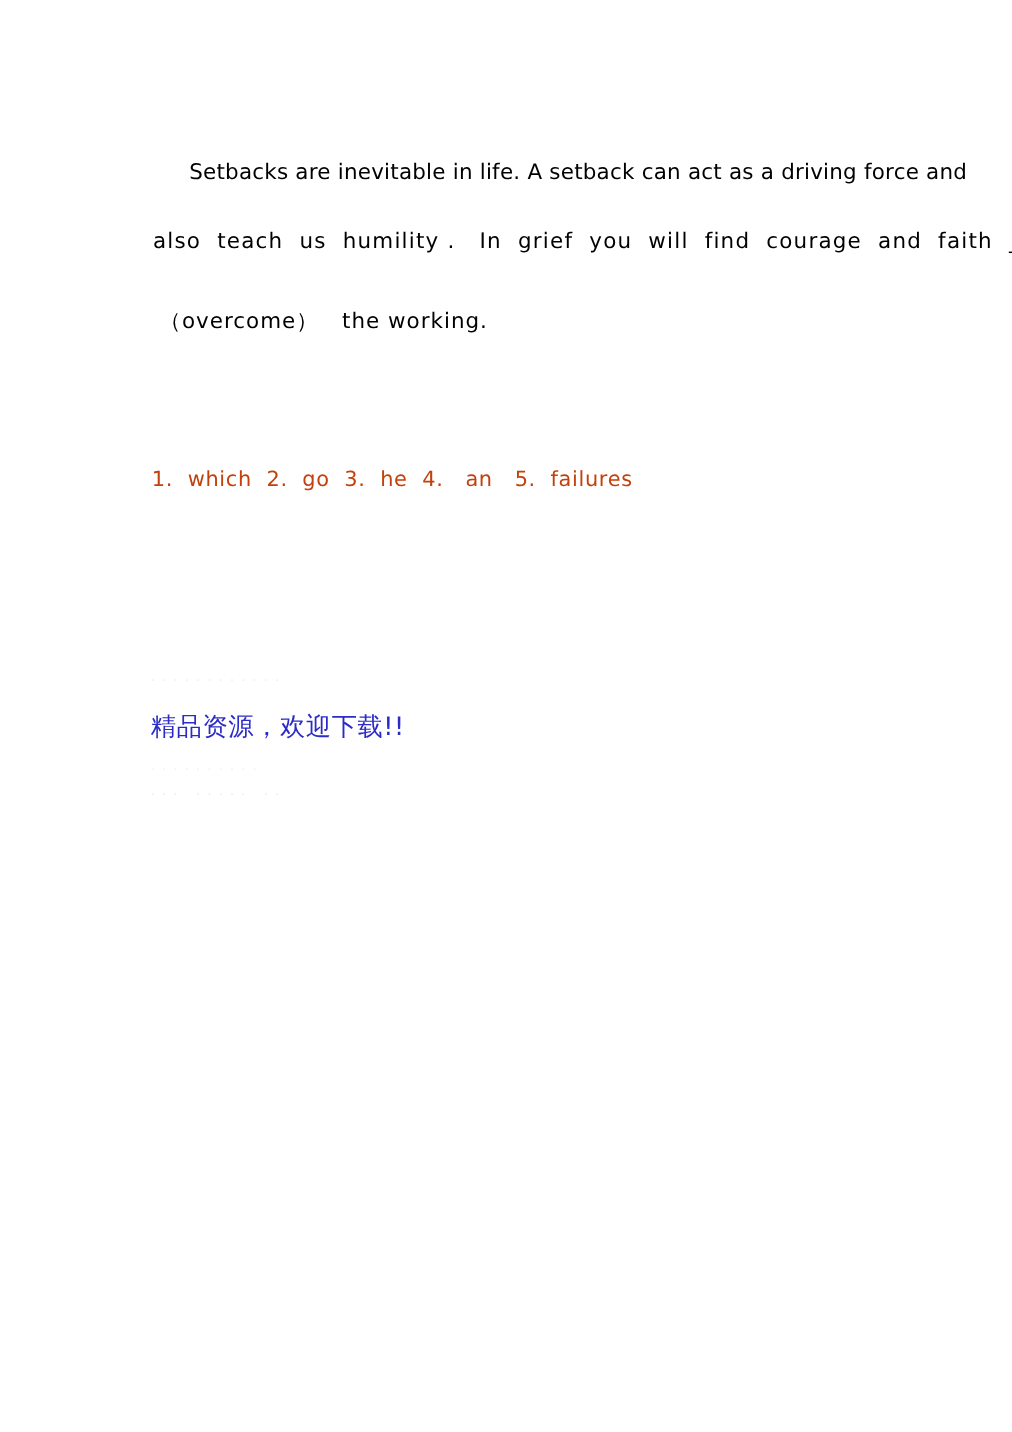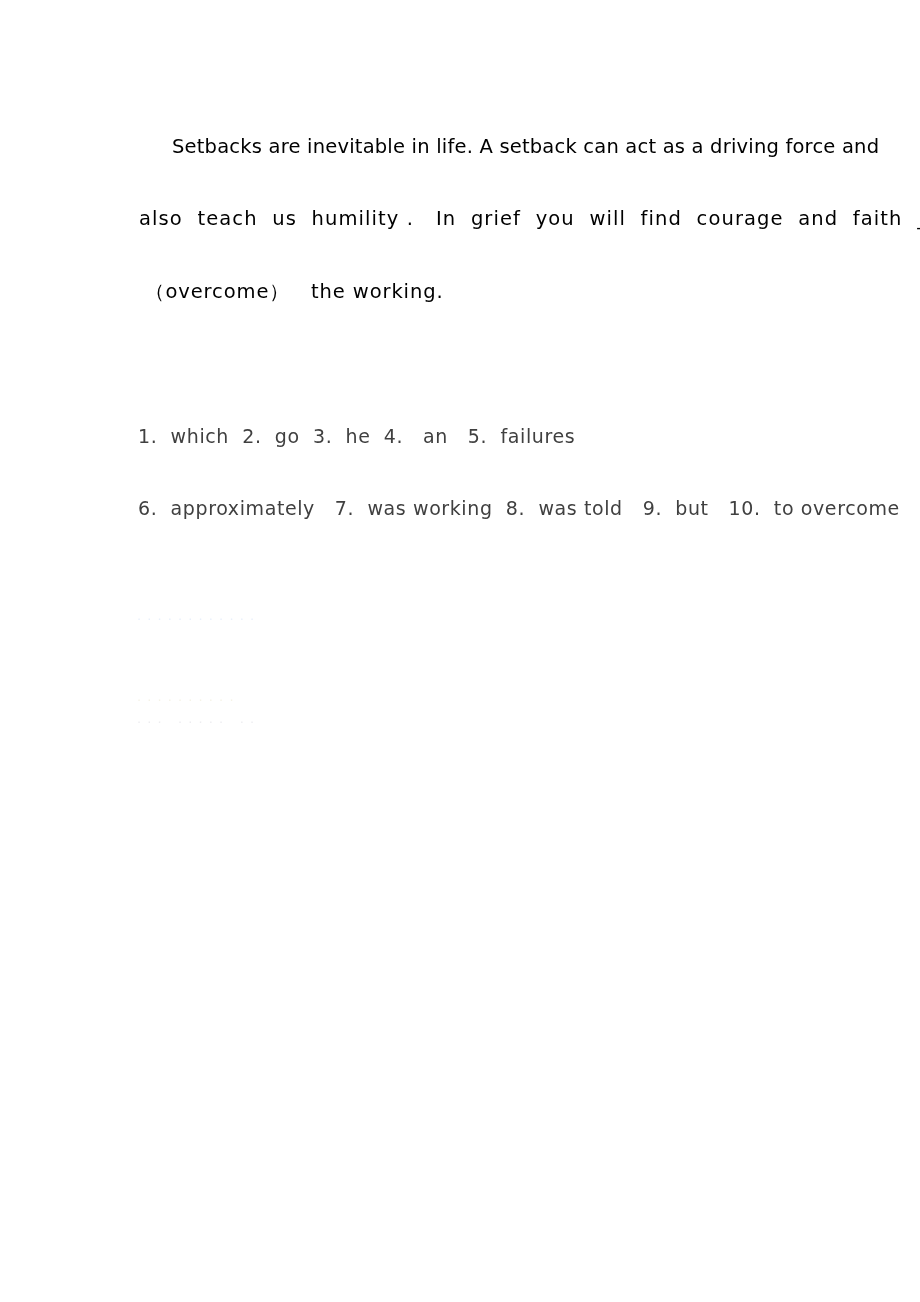--- a/index.html
+++ b/index.html
@@ -32,29 +32,29 @@
   }
   .body-line {
     position: absolute;
     white-space: pre;
     color: #000000;
     font-family: "DejaVu Sans", sans-serif;
     font-size: 19.5px;
     letter-spacing: 0.2px;
     line-height: 1;
   }
-  .body-line.l1 { left: 172px; top: 137px; }
+  .body-line.l1 { left: 172px; top: 147px; }
   .body-line.l2 { left: 139px; top: 209px; letter-spacing: 1.1px; }
   .body-line.l3 { left: 145px; top: 282px; letter-spacing: 0.9px; }
 
   
   .answer-line {
     position: absolute;
     white-space: pre;
-    color: #404040;
+    color: #c2410c;
     font-family: "DejaVu Sans", sans-serif;
     font-size: 19px;
     letter-spacing: 0.6px;
     line-height: 1;
   }
   .answer-line.a1 { left: 138px; top: 427px; }
   .answer-line.a2 { left: 138px; top: 499px; }
 
   
   .watermark {
@@ -100,21 +100,21 @@
 
 <div class="page">
 
   <div class="passage">
     <div class="body-line l1">Setbacks are inevitable in life. A setback can act as a driving force and</div>
     <div class="body-line l2">also  teach  us  humility .   In  grief  you  will  find  courage  and  faith  _10_</div>
     <div class="body-line l3">（overcome）   the working.</div>
   </div>
 
   <div class="answer-line a1">1.  which  2.  go  3.  he  4.   an   5.  failures</div>
-  <div class="answer-line a2">6.  approximately   7.  was working  8.  was told   9.  but   10.  to overcome</div>
 
   <div class="watermark w-top">· · · · · · · · · · · ·</div>
 
+  <div class="promo-line">精品资源，欢迎下载!!</div>
 
   <div class="watermark w-mid">· · · · · · · · · ·</div>
   <div class="watermark w-bot">· · ·   · · · · ·   · ·</div>
 
 </div>
 
 </body></html>

